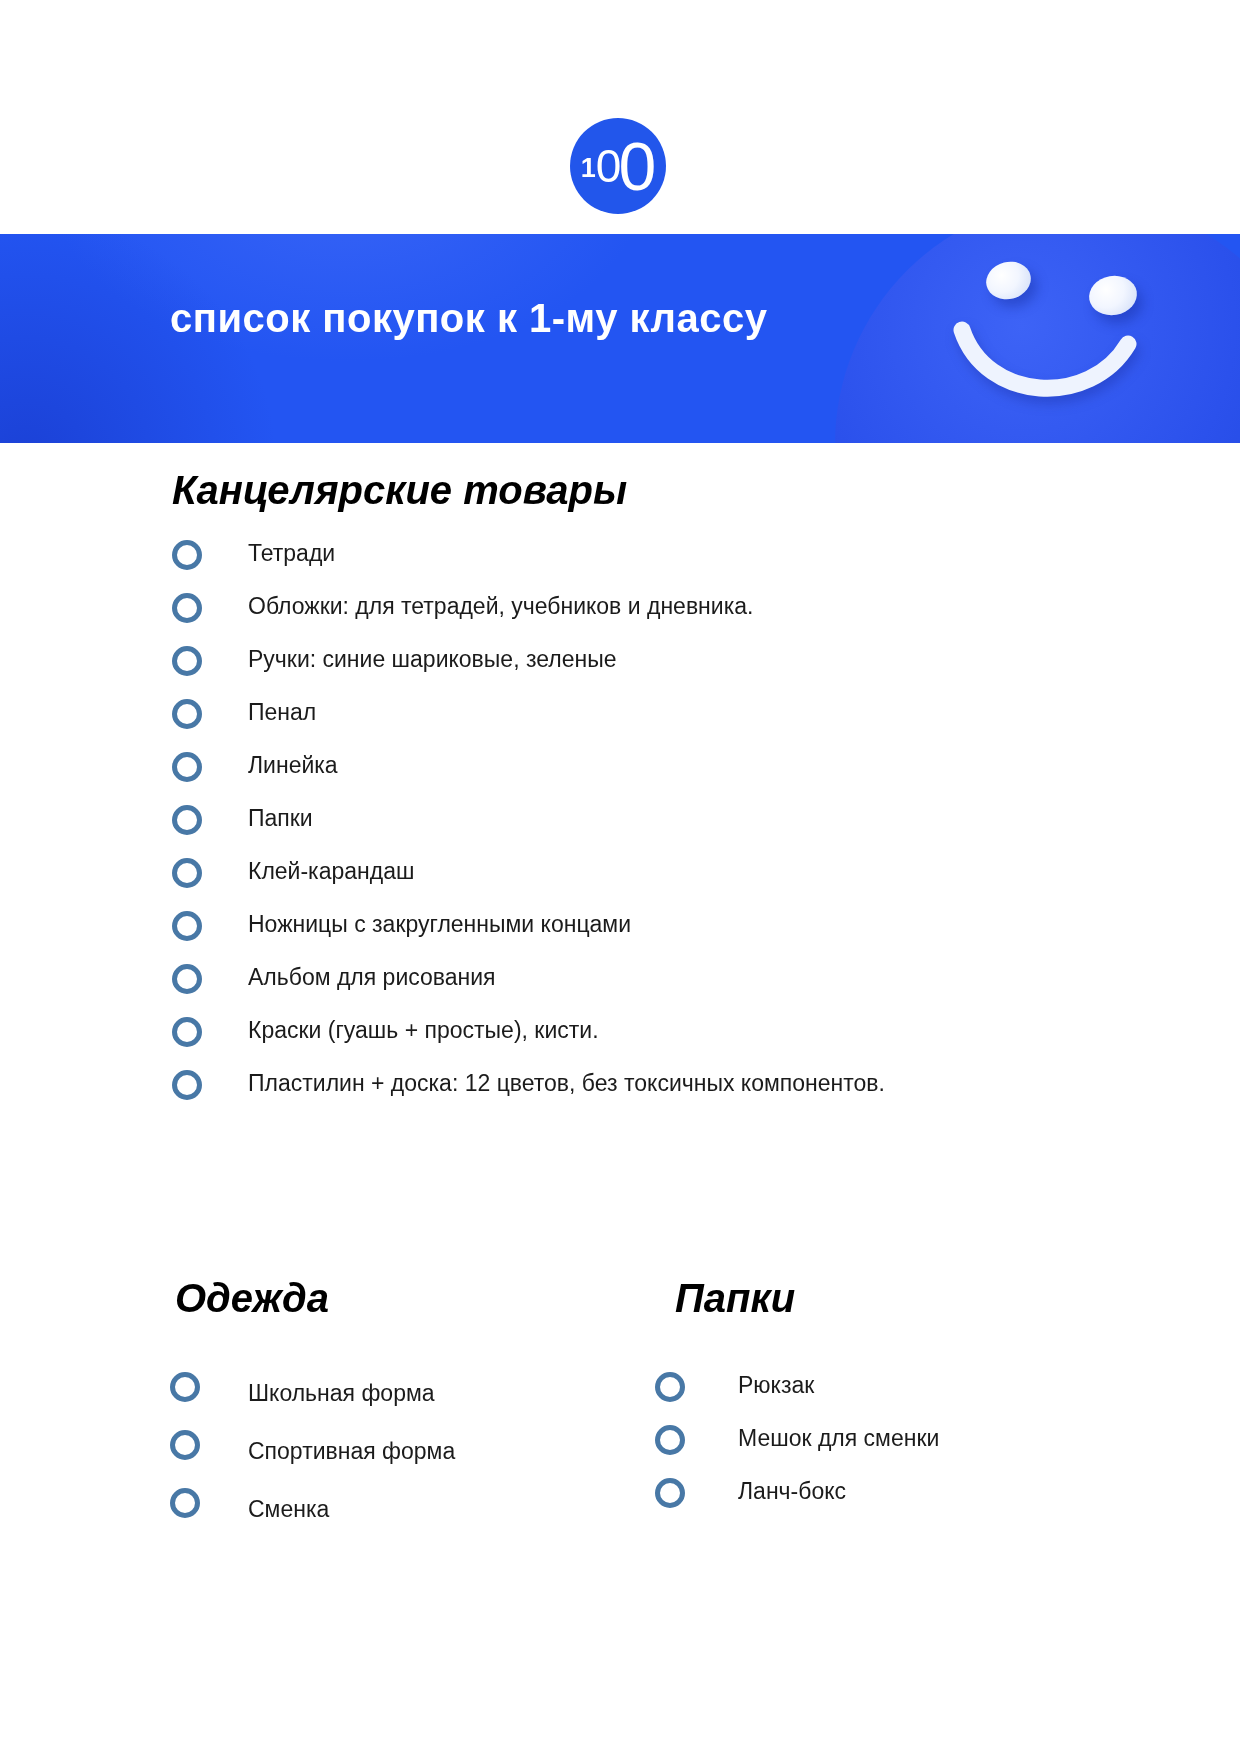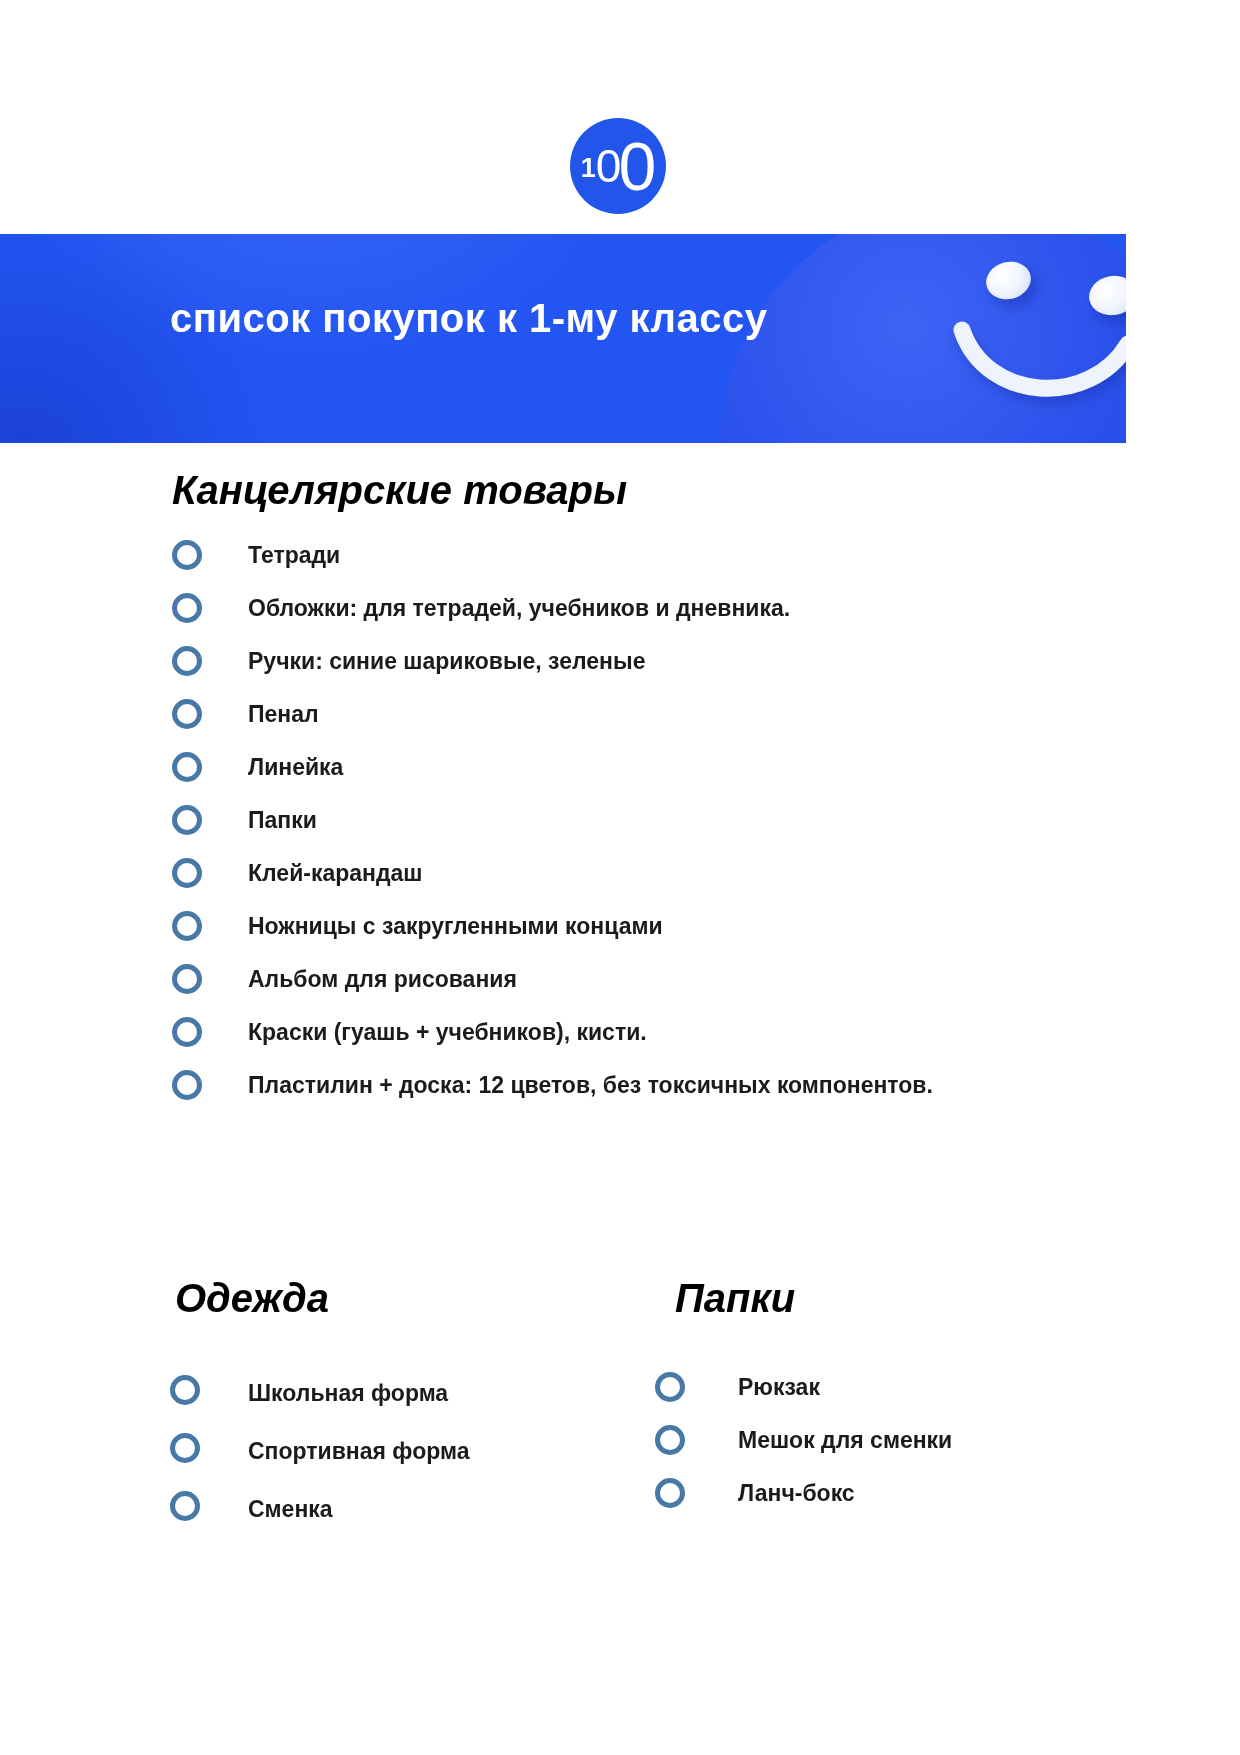--- a/index.html
+++ b/index.html
@@ -27,21 +27,21 @@
   }
   .logo span { line-height: 1; letter-spacing: -1px; }
   .logo .d1 { font-size: 27px; font-weight: 600; margin-right: 1px; transform: translateY(2px); }
   .logo .d2 { font-size: 46px; font-weight: 400; }
   .logo .d3 { font-size: 68px; font-weight: 400; margin-left: -2px; }
 
   
   .banner {
     position: absolute;
     left: 0; top: 234px;
-    width: 1126px; height: 209px;
+    width: 1240px; height: 209px;
     background:
       radial-gradient(420px 420px at 2% 110%, #1b41d6 0%, rgba(27,65,214,0) 60%),
       radial-gradient(500px 300px at 28% -25%, rgba(72,112,250,0.55), rgba(72,112,250,0) 60%),
       #2355f2;
     overflow: hidden;
   }
   .banner h1 {
     position: absolute;
     left: 170px; top: 62px;
     margin: 0;
@@ -91,23 +91,21 @@
     position: absolute;
     margin: 0; padding: 0;
     list-style: none;
   }
   .list-stationery { left: 172px; top: 540px; }
   .list-clothes    { left: 170px; top: 1372px; }
   .list-things     { left: 655px; top: 1372px; }
 
   ul.checklist li {
     display: flex;
-    align-items: center;
     margin-bottom: 23px;
-    font-weight: bold;
   }
   .list-clothes li, .list-things li { margin-bottom: 22px; }
 
   .ring {
     flex: 0 0 auto;
     width: 30px; height: 30px;
     box-sizing: border-box;
     border: 5px solid #4878a6;
     border-radius: 50%;
     background: transparent;
@@ -186,21 +184,21 @@
     <span class="item-label">Ножницы с закругленными концами</span>
   </li>
 
   <li>
     <span class="ring"></span>
     <span class="item-label">Альбом для рисования</span>
   </li>
 
   <li>
     <span class="ring"></span>
-    <span class="item-label">Краски (гуашь + учебников), кисти.</span>
+    <span class="item-label">Краски (гуашь + простые), кисти.</span>
   </li>
 
   <li>
     <span class="ring"></span>
     <span class="item-label">Пластилин + доска: 12 цветов, без токсичных компонентов.</span>
   </li>
 </ul>
 
   <h2 class="h2 h2-clothes">Одежда</h2>
   <ul class="checklist list-clothes">

